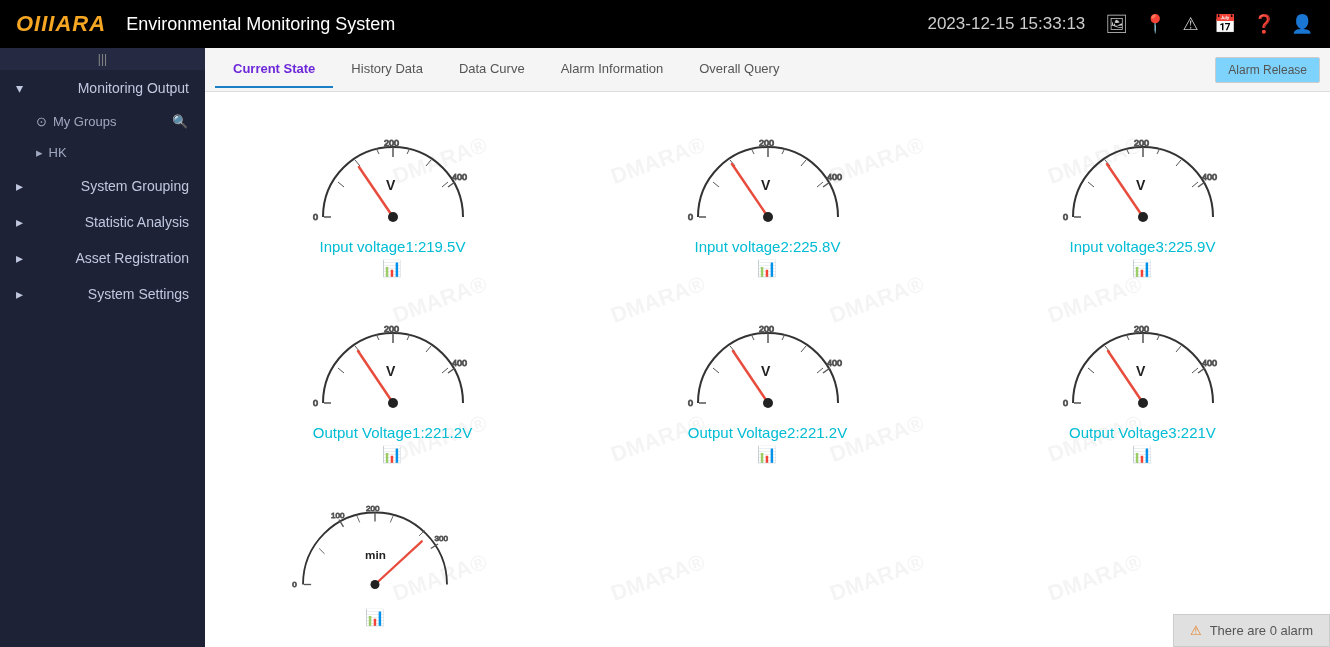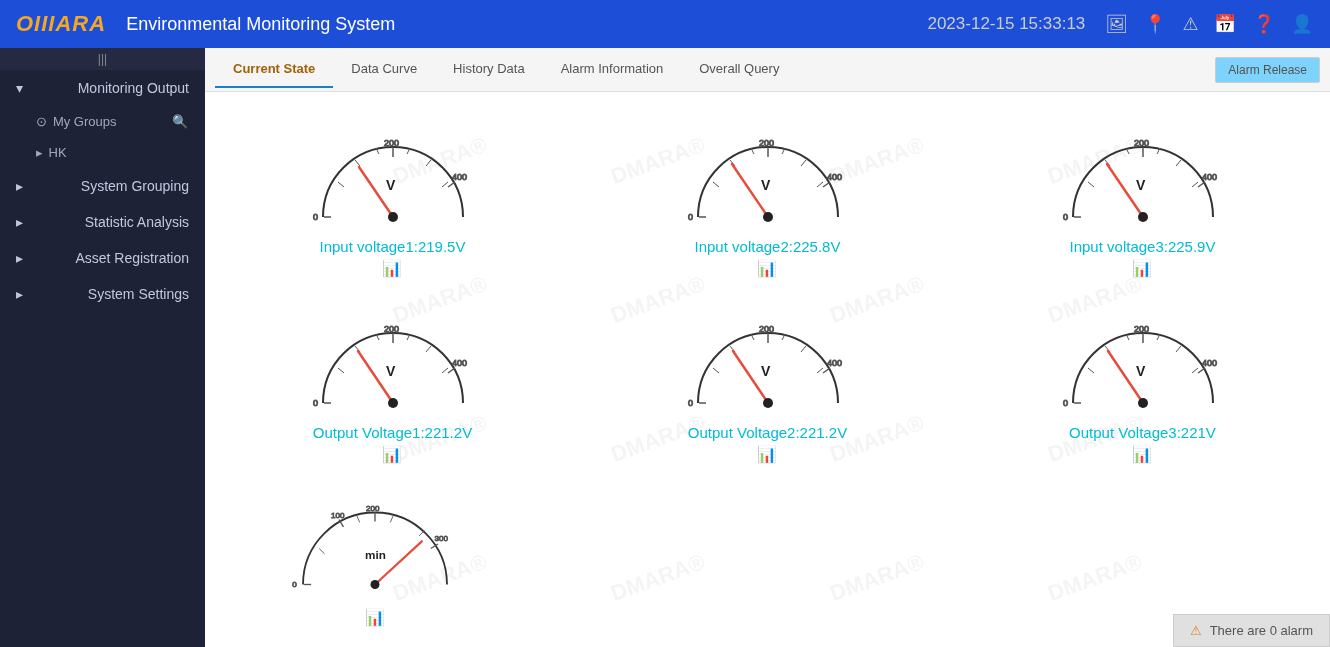--- a/index.html
+++ b/index.html
@@ -1,20 +1,20 @@
 <!DOCTYPE html>
 <html><head>
   <meta charset="utf-8">
   <style>
     * { margin: 0; padding: 0; box-sizing: border-box; }
     body { font-family: Arial, sans-serif; width: 1330px; height: 647px; overflow: hidden; display: flex; flex-direction: column; background: #f0f0f0; }
 
     
     .header {
-      background: #1d4ed8;
+      background: #000000;
       color: white;
       height: 48px;
       display: flex;
       align-items: center;
       padding: 0 16px;
       flex-shrink: 0;
     }
     .logo {
       font-size: 22px;
       font-weight: bold;
@@ -108,21 +108,21 @@
     }
     .tab {
       padding: 10px 18px;
       font-size: 13px;
       cursor: pointer;
       color: #555;
       border-bottom: 2px solid transparent;
       white-space: nowrap;
     }
     .tab.active {
-      color: #a16207;
+      color: #6d28d9;
       border-bottom: 2px solid #1a7fc4;
       font-weight: bold;
     }
     .tab-spacer { flex: 1; }
     .alarm-release-btn {
       background: #7dd3fc;
       border: 1px solid #ccc;
       padding: 5px 12px;
       font-size: 12px;
       cursor: pointer;
@@ -284,22 +284,22 @@
     <div class="sidebar-section-header">
       <span>▸</span>
       <span style="margin-left:6px;">System Settings</span>
     </div>
   </div>
 
   <div class="content">
 
     <div class="tab-bar">
       <div class="tab active">Current State</div>
+      <div class="tab">History Data</div>
       <div class="tab">Data Curve</div>
-      <div class="tab">History Data</div>
       <div class="tab">Alarm Information</div>
       <div class="tab">Overall Query</div>
       <div class="tab-spacer"></div>
       <button class="alarm-release-btn">Alarm Release</button>
     </div>
 
     <div class="gauge-area">
 
       <div class="watermark">
         <div class="watermark-row">

